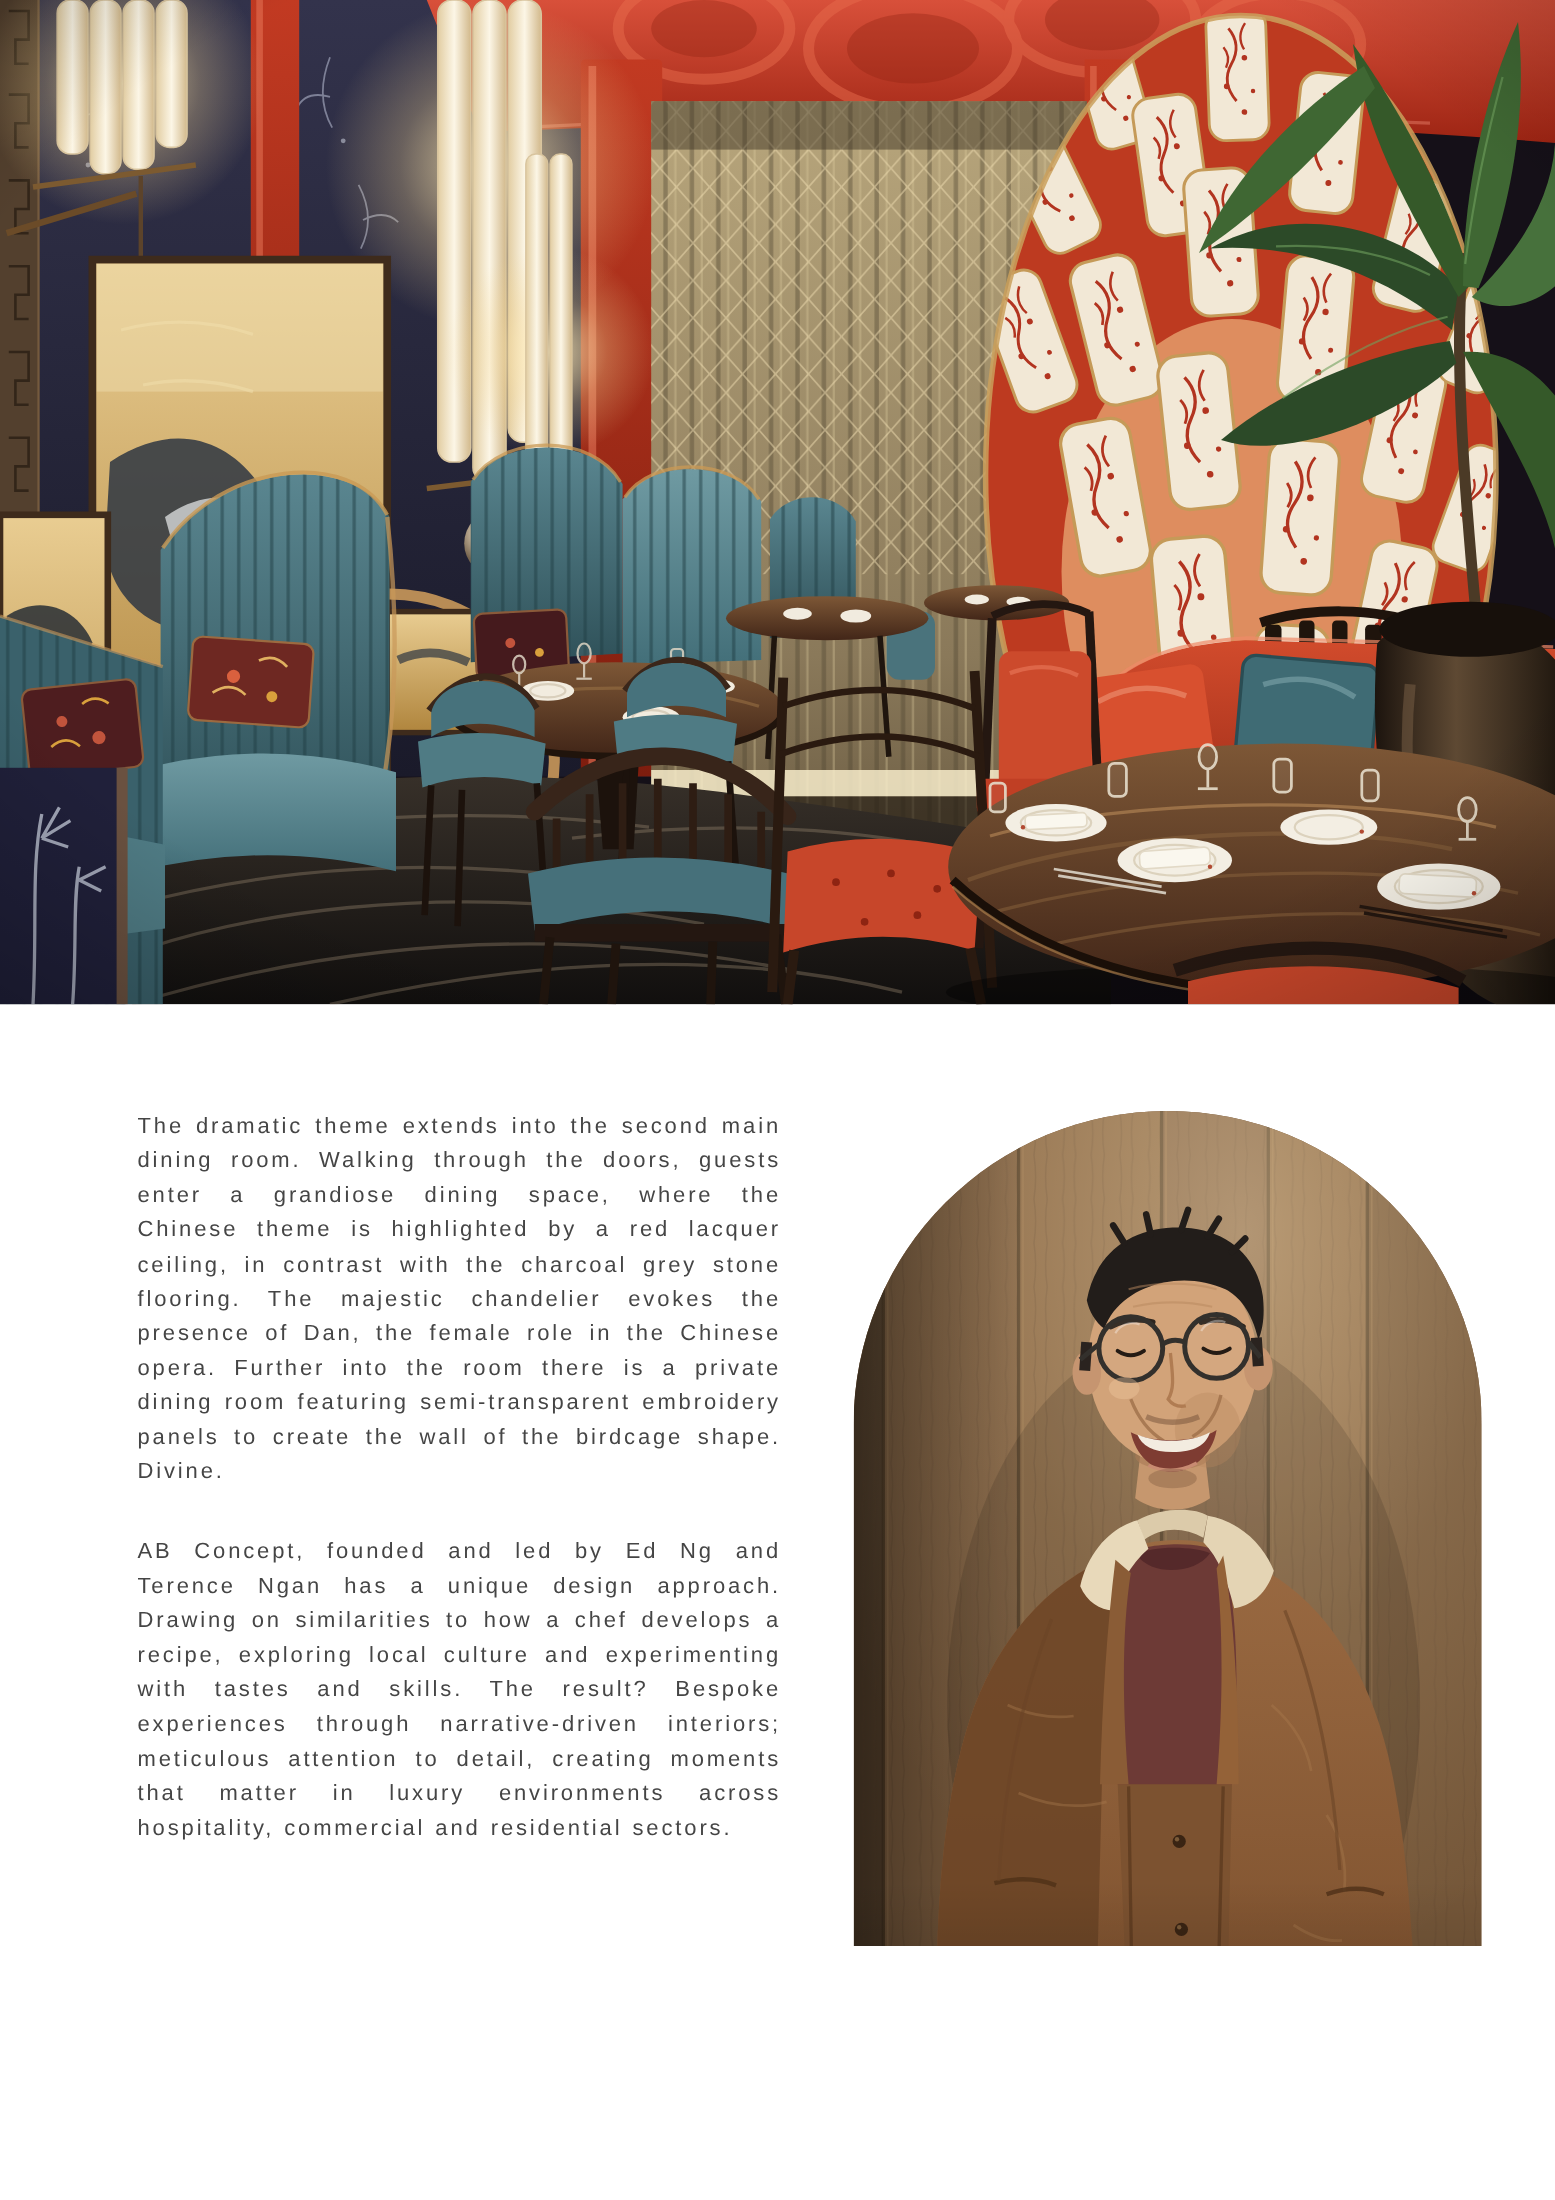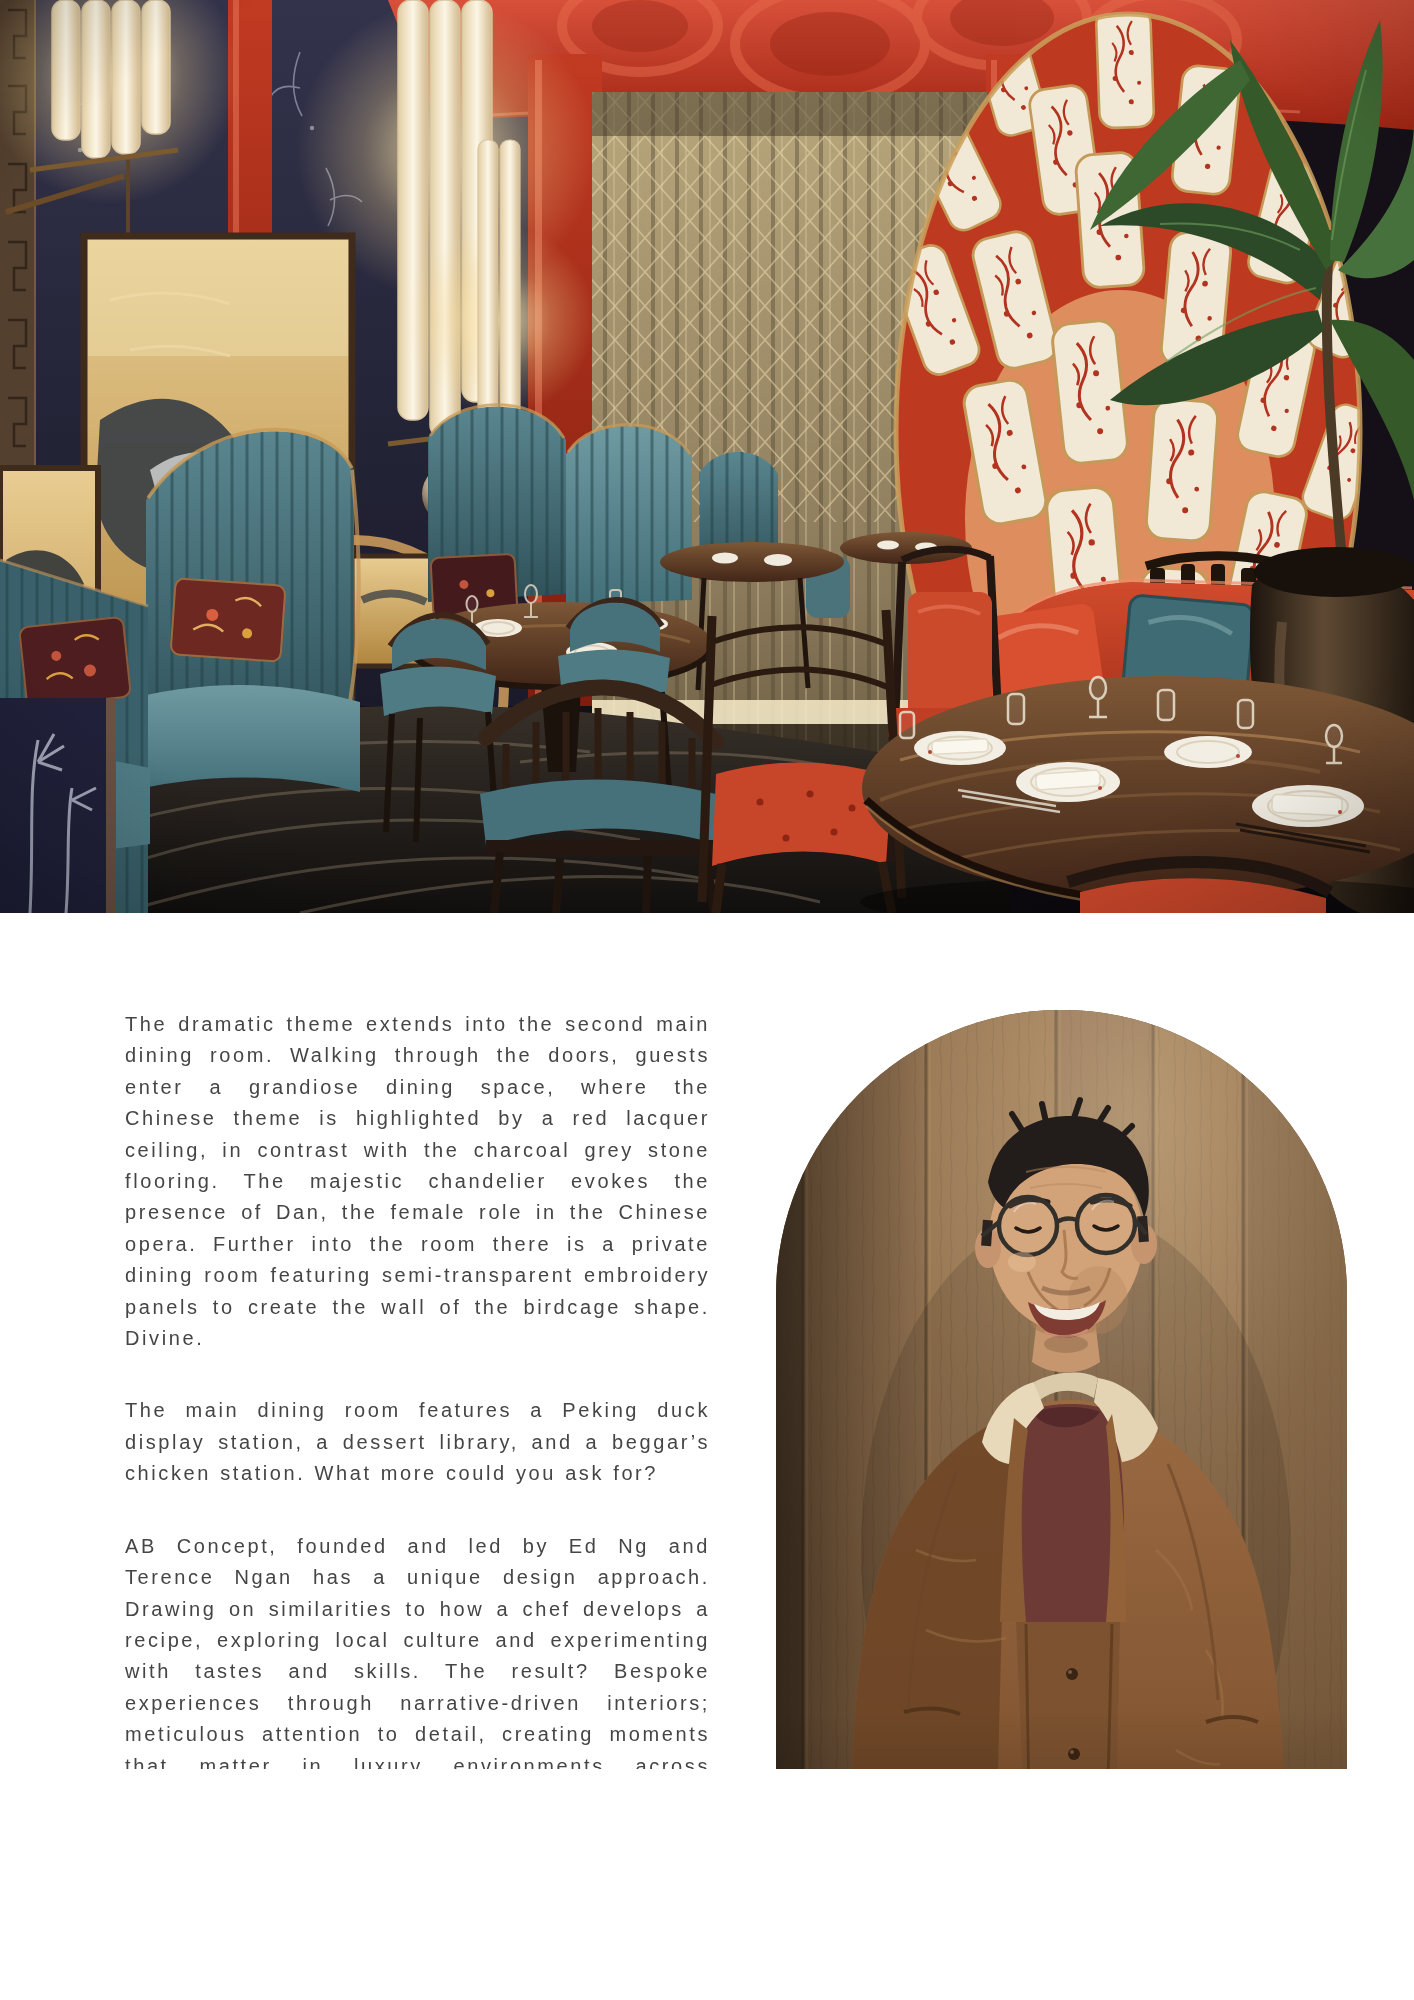--- a/index.html
+++ b/index.html
@@ -529,21 +529,20 @@
         <path d="M1068,882 C1160,852 1270,856 1330,892" stroke="#241711" stroke-width="12" fill="none"></path>
         <path d="M1080,892 Q1200,862 1326,898 L1326,913 L1080,913 Z" fill="#c7462a"></path>
       </g>
 
       <rect x="0" y="0" width="1414" height="913" fill="url(#vig)"></rect>
     </svg>
   </figure>
 
   <section class="text-col">
     <p>The dramatic theme extends into the second main dining room. Walking through the doors, guests enter a grandiose dining space, where the Chinese theme is highlighted by a red lacquer ceiling, in contrast with the charcoal grey stone flooring. The majestic chandelier evokes the presence of Dan, the female role in the Chinese opera. Further into the room there is a private dining room featuring semi-transparent embroidery panels to create the wall of the birdcage shape. Divine.</p>
-    <p>The main dining room features a Peking duck display station, a dessert library, and a beggar’s chicken station. What more could you ask for?</p>
     <p>AB Concept, founded and led by Ed Ng and Terence Ngan has a unique design approach. Drawing on similarities to how a chef develops a recipe, exploring local culture and experimenting with tastes and skills. The result? Bespoke experiences through narrative-driven interiors; meticulous attention to detail, creating moments that matter in luxury environments across hospitality, commercial and residential sectors.</p>
   </section>
 
   <figure class="portrait" role="img" aria-label="Arch-framed portrait of a smiling man with round glasses wearing a brown suede jacket over a maroon tee, in front of a wood-panelled wall">
     <svg viewBox="0 0 571 921" preserveAspectRatio="none">
       <defs>
         <radialGradient id="pGlow" cx="0.62" cy="0.12" r="0.75">
           <stop offset="0" stop-color="#ffe7bd" stop-opacity="0.4"></stop>
           <stop offset="0.55" stop-color="#ffe7bd" stop-opacity="0.12"></stop>
           <stop offset="1" stop-color="#ffe7bd" stop-opacity="0"></stop>

